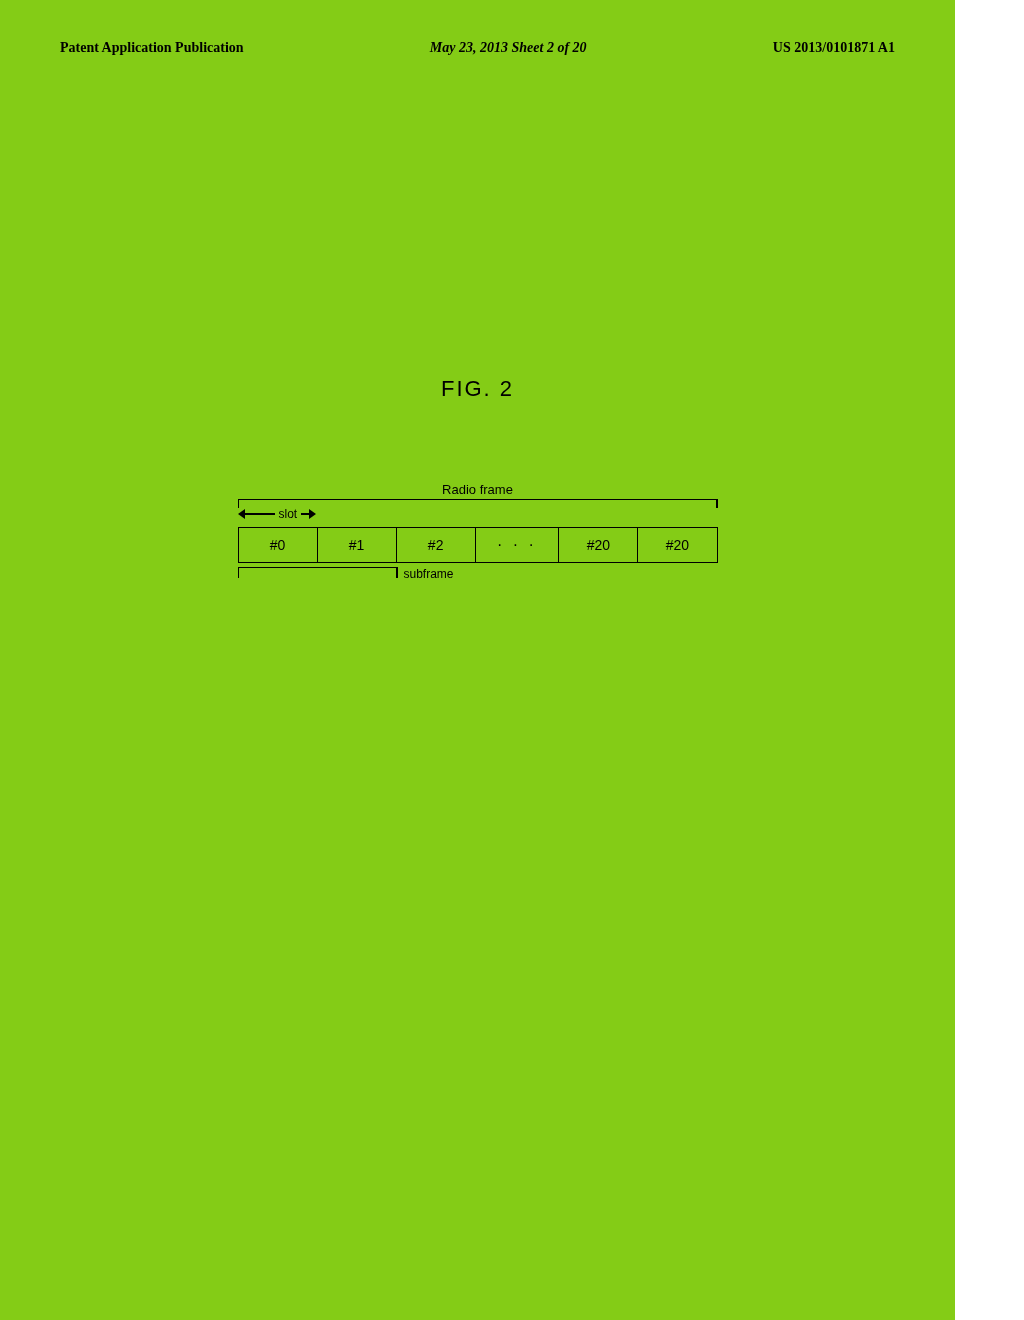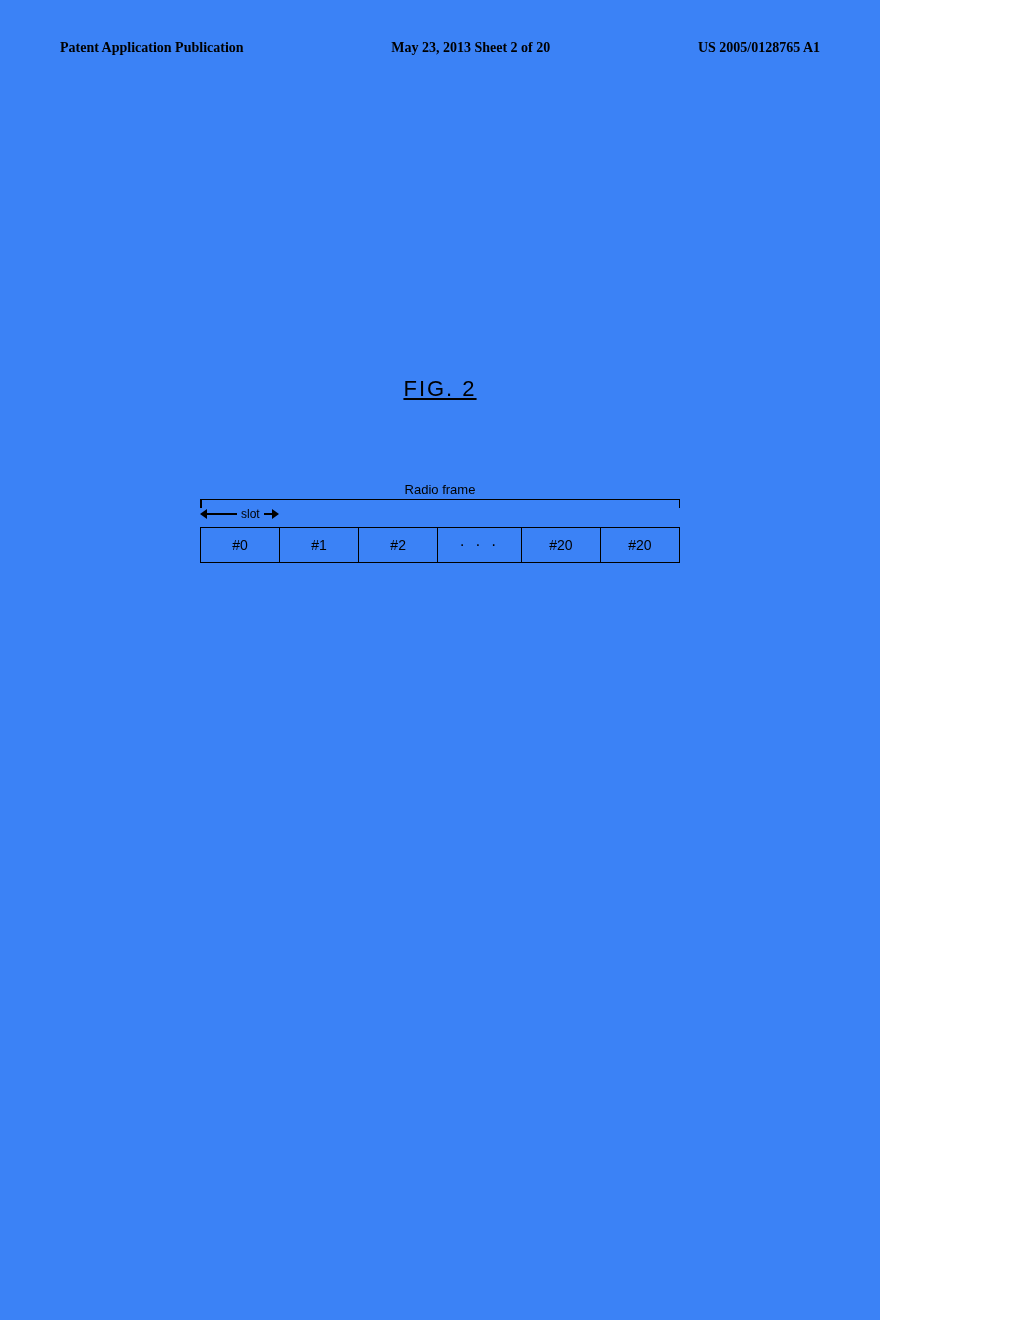--- a/index.html
+++ b/index.html
@@ -11,23 +11,23 @@
     body {
       background: #ffffff;
       font-family: 'Times New Roman', Times, serif;
       width: 1024px;
       min-height: 1320px;
       position: relative;
       overflow-x: hidden;
     }
 
     .page {
-      width: 880px;
+      width: 955px;
       min-height: 1320px;
-      background: #3b82f6;
+      background: #84cc16;
       position: relative;
       padding: 40px 60px;
     }
 
     .header {
       display: flex;
       justify-content: space-between;
       align-items: flex-start;
       width: 100%;
       border-bottom: none;
@@ -38,37 +38,37 @@
       font-size: 14px;
       font-weight: bold;
       font-family: 'Times New Roman', serif;
     }
 
     .header-center {
       font-size: 14px;
       font-weight: bold;
       font-family: 'Times New Roman', serif;
       text-align: center;
+      font-style: italic;
     }
 
     .header-right {
       font-size: 14px;
       font-weight: bold;
       font-family: 'Times New Roman', serif;
     }
 
     .figure-title {
       text-align: center;
       font-size: 22px;
       font-family: Arial, sans-serif;
       font-weight: normal;
       letter-spacing: 2px;
       margin-top: 320px;
       margin-bottom: 80px;
-      text-decoration: underline;
     }
 
     .diagram-container {
       display: flex;
       flex-direction: column;
       align-items: center;
       margin-top: 20px;
     }
 
     .radio-frame-section {
@@ -222,21 +222,21 @@
     }
   </style>
 </head>
 <body>
 
 <div class="page">
 
   <div class="header">
     <div class="header-left">Patent Application Publication</div>
     <div class="header-center">May 23, 2013  Sheet 2 of 20</div>
-    <div class="header-right">US 2005/0128765 A1</div>
+    <div class="header-right">US 2013/0101871 A1</div>
   </div>
 
   <div class="figure-title">FIG.  2</div>
 
   <div class="diagram-container">
 
     <div class="radio-frame-section">
 
       <div class="radio-frame-label">Radio frame</div>
 
@@ -268,17 +268,26 @@
           <td>#0</td>
           <td>#1</td>
           <td>#2</td>
           <td class="dots">· · ·</td>
           <td>#20</td>
           <td>#20</td>
         </tr>
       </tbody>
         </table>
 
+      <div class="subframe-section">
+        <div style="position:relative; width: 160px; height: 12px;">
+          <div class="subframe-line">
+            <div class="subframe-left-tick"></div>
+            <div class="subframe-right-tick"></div>
+          </div>
+        </div>
+        <div class="subframe-label">subframe</div>
+      </div>
 
     </div>
   </div>
 
 </div>
 
 </body></html>

